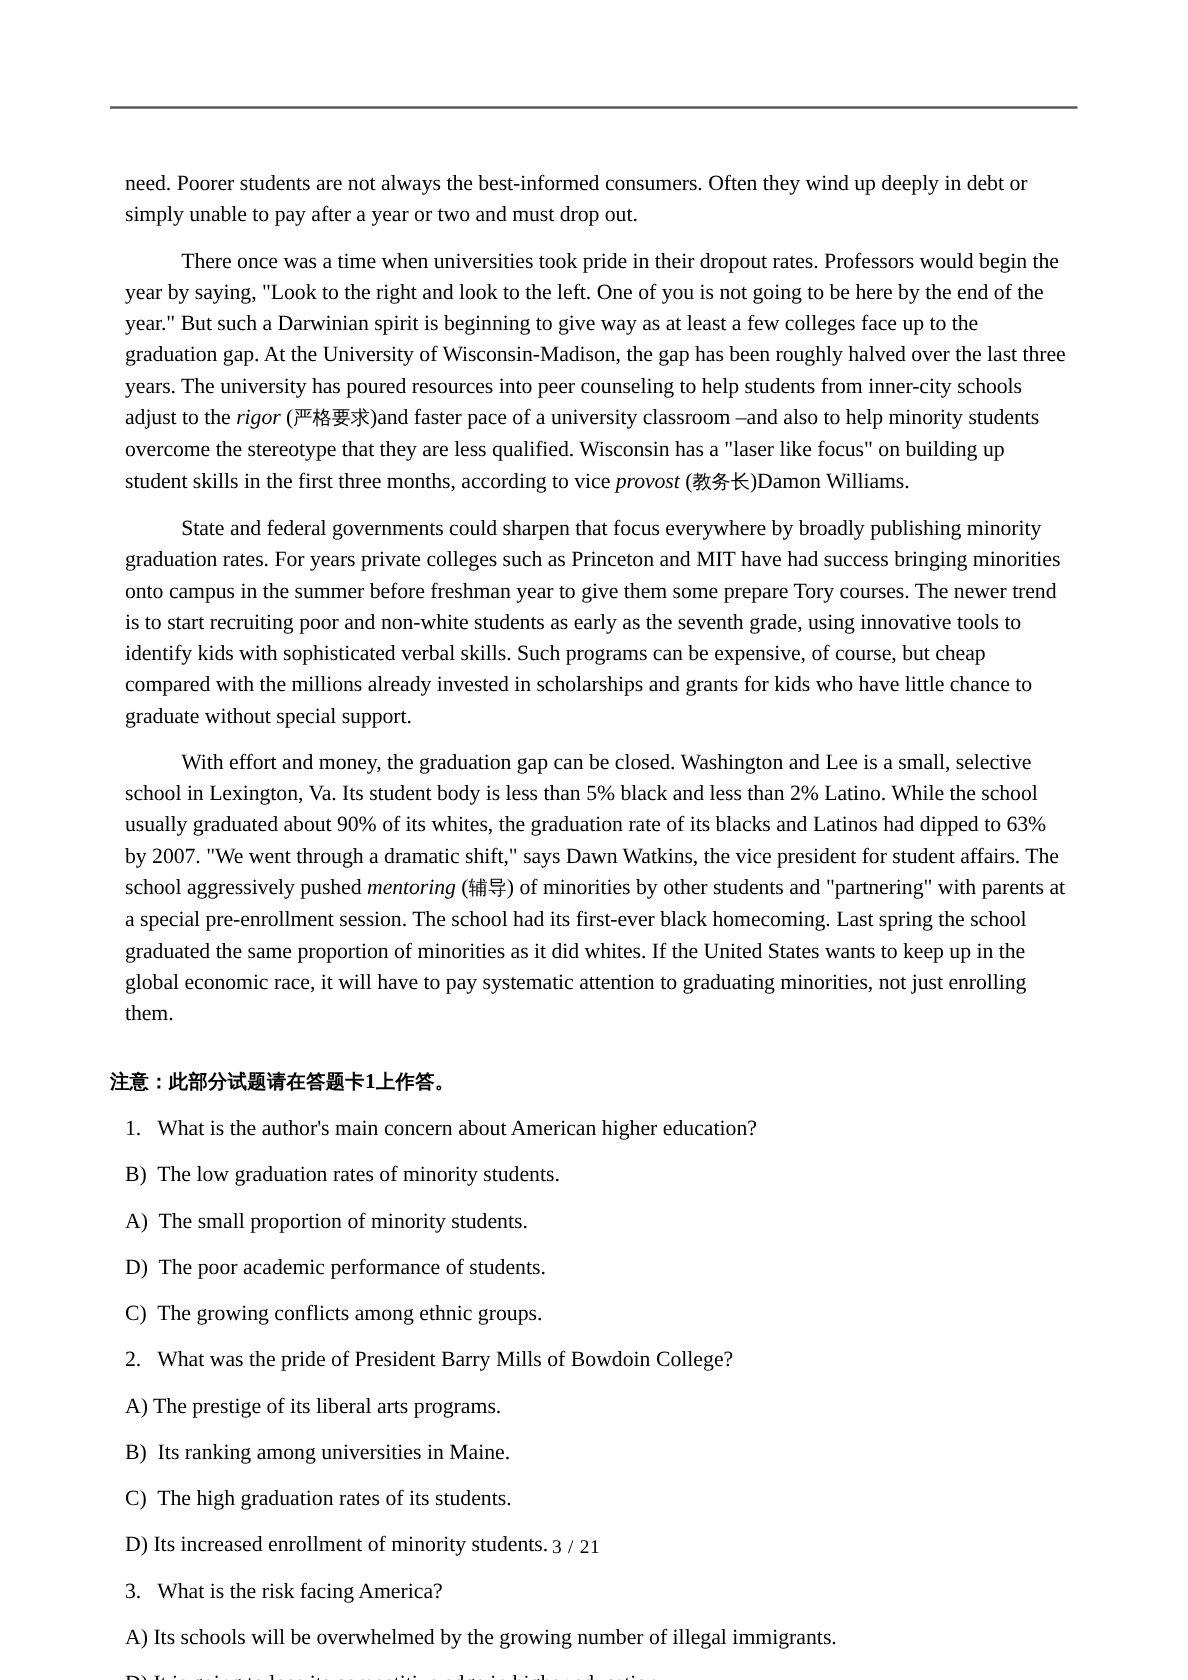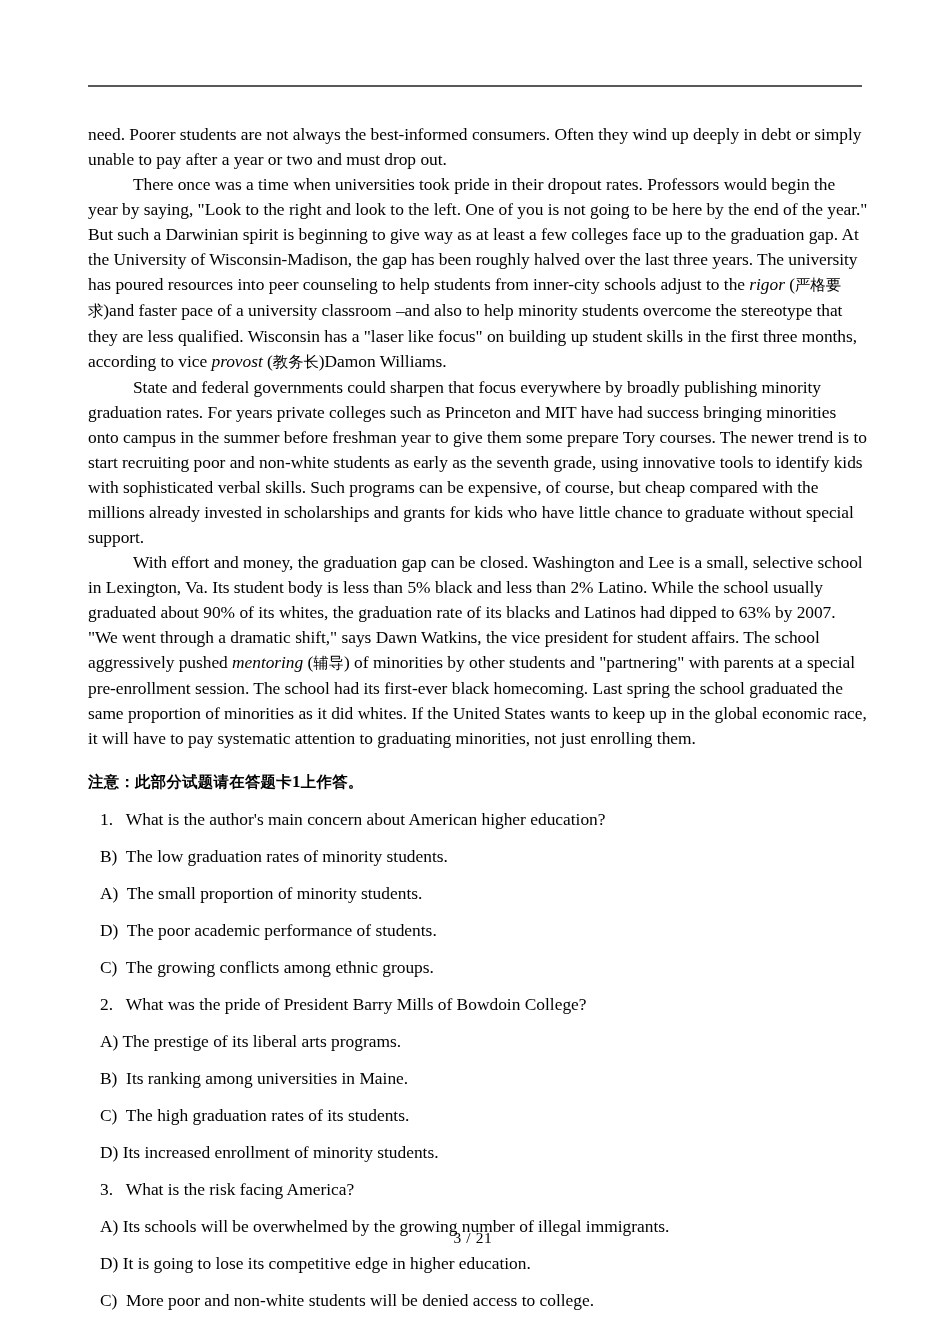--- a/index.html
+++ b/index.html
@@ -30,21 +30,21 @@
     height: 2px;
     background: #595959;
   }
   .content {
     position: absolute;
     left: 88px;
     top: 122px;
     width: 780px;
   }
   p.para {
-    margin: 0;
+    margin: 12px;
     font-size: 17.4px;
     line-height: 25px;
     text-align: left;
     letter-spacing: -0.05px;
     word-spacing: 0.1px;
   }
   p.indent {
     text-indent: 45px;
   }
   .cn {
@@ -74,21 +74,21 @@
     margin: 12px;
     font-size: 17.4px;
     line-height: 25px;
     white-space: pre;
   }
   .qline.q {
     margin-top: 0;
   }
   .footer {
     position: absolute;
-    left: 12px;
+    left: 0;
     top: 1229px;
     width: 922px;
     text-align: center;
     font-size: 15.5px;
     font-family: "Liberation Serif", "DejaVu Serif", serif;
     letter-spacing: 0.6px;
   }
 </style>
 </head>
 <body>

